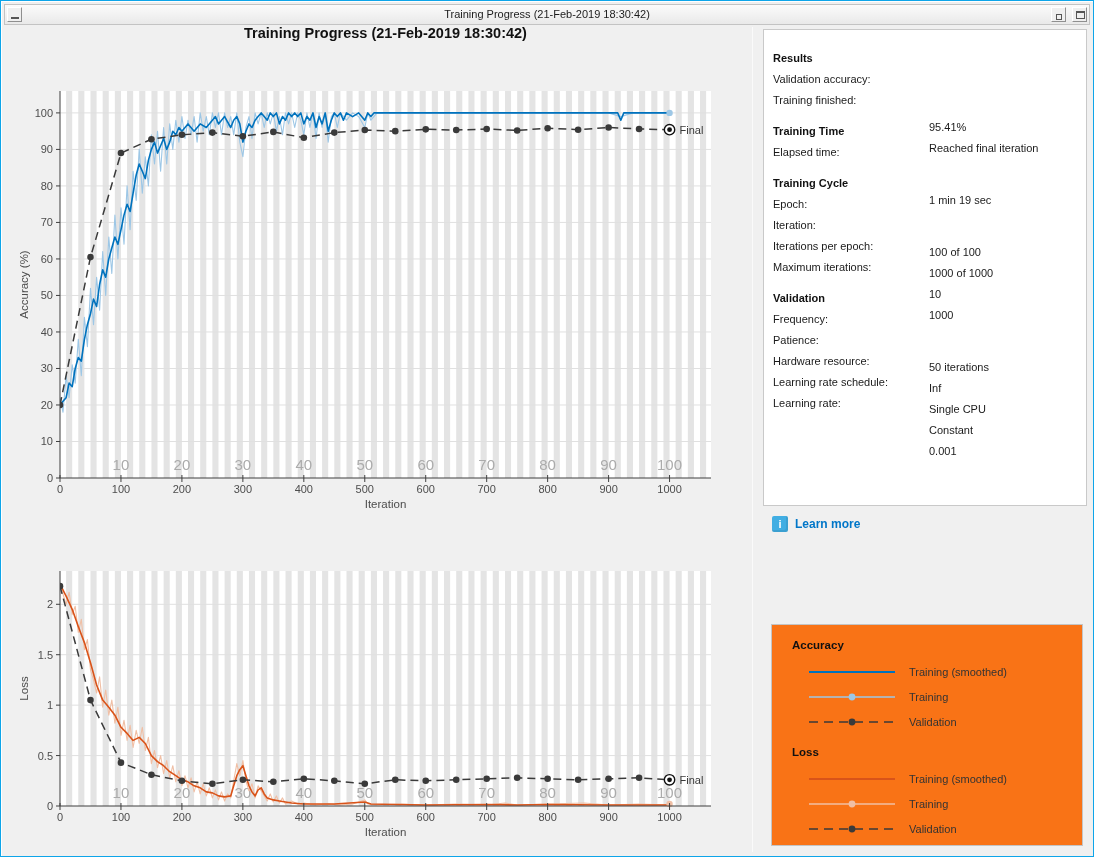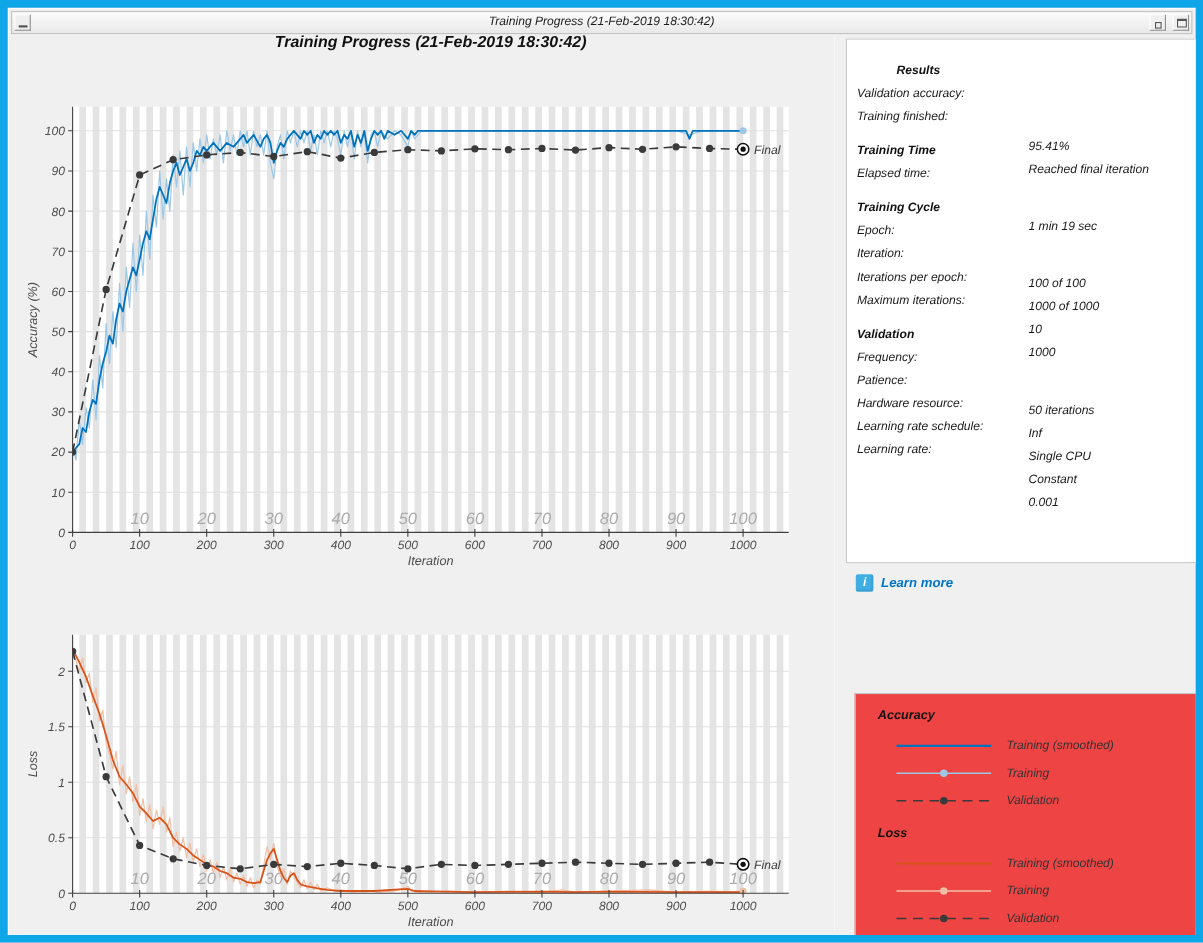--- a/index.html
+++ b/index.html
@@ -1,19 +1,19 @@
 <!DOCTYPE html>
 <html><head>
 <meta charset="utf-8">
 <style>
   html,body{margin:0;padding:0;background:#d6d6d6;}
   *{box-sizing:border-box;}
   body{font-family:"Liberation Sans",sans-serif;}
   #window{position:relative;width:1094px;height:857px;background:#f0f0f0;
-    border:7px solid #0ea5e9;box-shadow:inset 1px 1px 0 #ffffff;overflow:hidden;font-style:italic;}
+    border:1px solid #0ea5e9;box-shadow:inset 1px 1px 0 #ffffff;overflow:hidden;}
   
   #titlebar{position:absolute;top:3px;left:3px;right:3px;height:21px;
     background:linear-gradient(#fbfbfb,#e9e9e9);border:1px solid #c3c3c3;}
   #titlebar .tb-title{position:absolute;left:0;right:0;top:3px;text-align:center;
     font-size:11px;color:#1c1c1c;}
   .tb-btn{position:absolute;top:2px;width:15px;height:15px;background:#efefef;
     border:1px solid;border-color:#ffffff #8f8f8f #8f8f8f #ffffff;cursor:pointer;}
   #btn-menu{left:2px;}
   #btn-min{right:23px;}
   #btn-max{right:2px;}
@@ -28,34 +28,34 @@
   .tick{font-size:11px;fill:#4d4d4d;}
   .epoch{font-size:15px;fill:#ababab;}
   .axlabel{font-size:11.5px;fill:#4d4d4d;}
   .finallbl{font-size:11px;fill:#3a3a3a;}
   #panel-sep{position:absolute;left:751px;top:26px;bottom:4px;width:1px;
     background:#e2e2e2;border-right:1px solid #fafafa;}
   
   #info-card{position:absolute;left:762px;top:28px;width:324px;height:477px;
     background:#ffffff;border:1px solid #c9c9c9;padding:18px 8px 0 9px;overflow:hidden;}
   .sec-header{font-size:11px;font-weight:bold;color:#111;height:21px;line-height:21px;margin-top:10px;}
-  .sec-header:first-child{margin-top:0;margin-left:36px;}
+  .sec-header:first-child{margin-top:0;}
   .info-row{display:flex;height:21px;line-height:21px;font-size:11px;color:#1a1a1a;}
   .info-label{width:156px;flex:none;}
   .info-value{flex:1;margin-top:48px;}
   
   #learn-more{position:absolute;left:771px;top:514px;height:18px;display:flex;
     align-items:center;cursor:pointer;}
   #info-icon{width:16px;height:16px;background:#41aee3;border-radius:2px;color:#fff;
     font-size:11px;font-weight:bold;text-align:center;line-height:16px;
     box-shadow:inset -2px -2px 0 rgba(0,0,0,0.08);}
   #learn-more-label{margin-left:7px;font-size:12px;font-weight:bold;color:#0076c8;}
   
   #legend-card{position:absolute;left:770px;top:623px;width:312px;height:222px;
-    background:#ef4444;border:1px solid #c4c4c4;padding:14px 0 11px 20px;overflow:hidden;}
+    background:#f97316;border:1px solid #c4c4c4;padding:14px 0 11px 20px;overflow:hidden;}
   .legend-title{font-size:11.5px;font-weight:bold;color:#111;height:20px;}
   .legend-item{display:flex;align-items:center;height:25px;}
   .legend-sample{width:90px;height:14px;margin-left:15px;flex:none;}
   .legend-label{margin-left:12px;font-size:11px;color:#333;}
   .legend-gap{height:12px;}
 </style>
 </head>
 <body>
 
 <div id="window">

